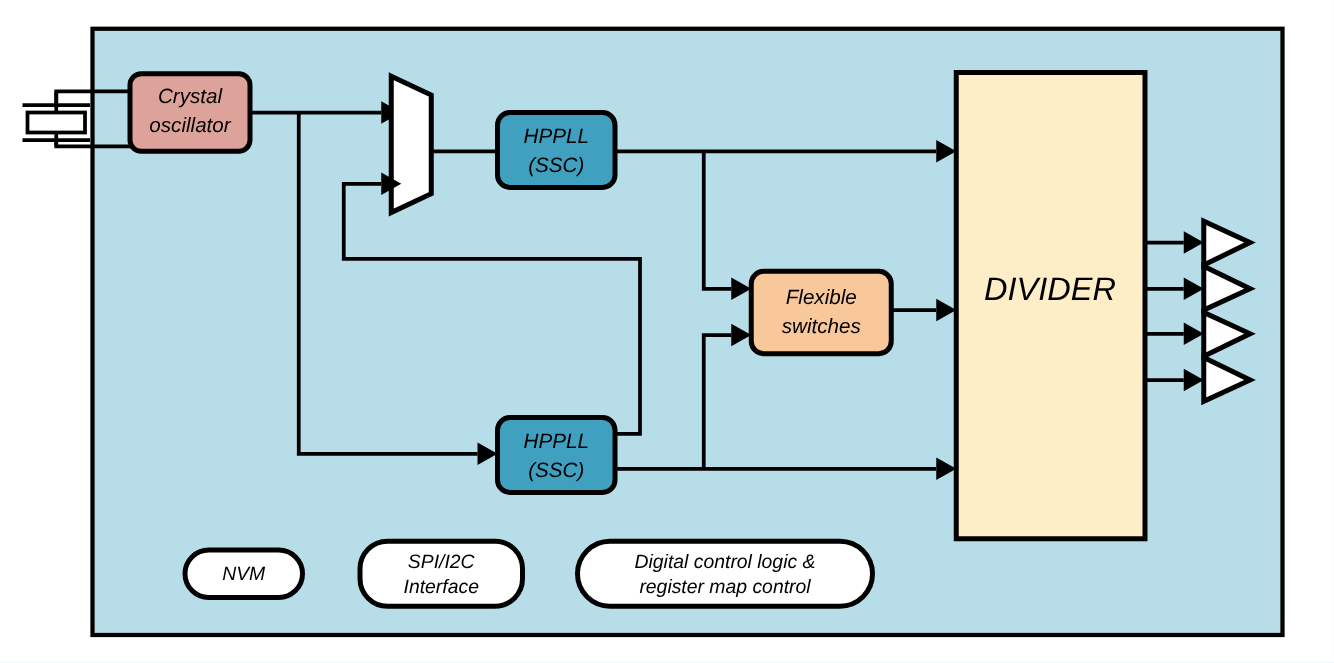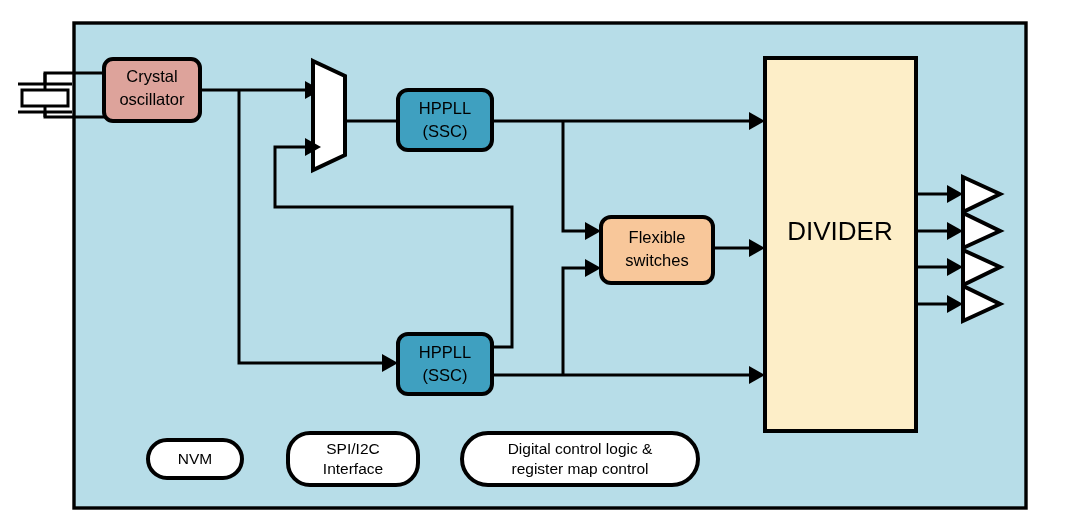--- a/index.html
+++ b/index.html
@@ -10,20 +10,21 @@
   body {
     width: 1067px;
     height: 530px;
     overflow: hidden;
     font-family: "Liberation Sans", sans-serif;
   }
   #diagram-root {
     position: relative;
     width: 1067px;
     height: 530px;
+    font-style: italic;
   }
   svg.diagram {
     display: block;
     width: 1067px;
     height: 530px;
   }
   .blk-text {
     font-family: "Liberation Sans", sans-serif;
     text-anchor: middle;
     dominant-baseline: middle;

